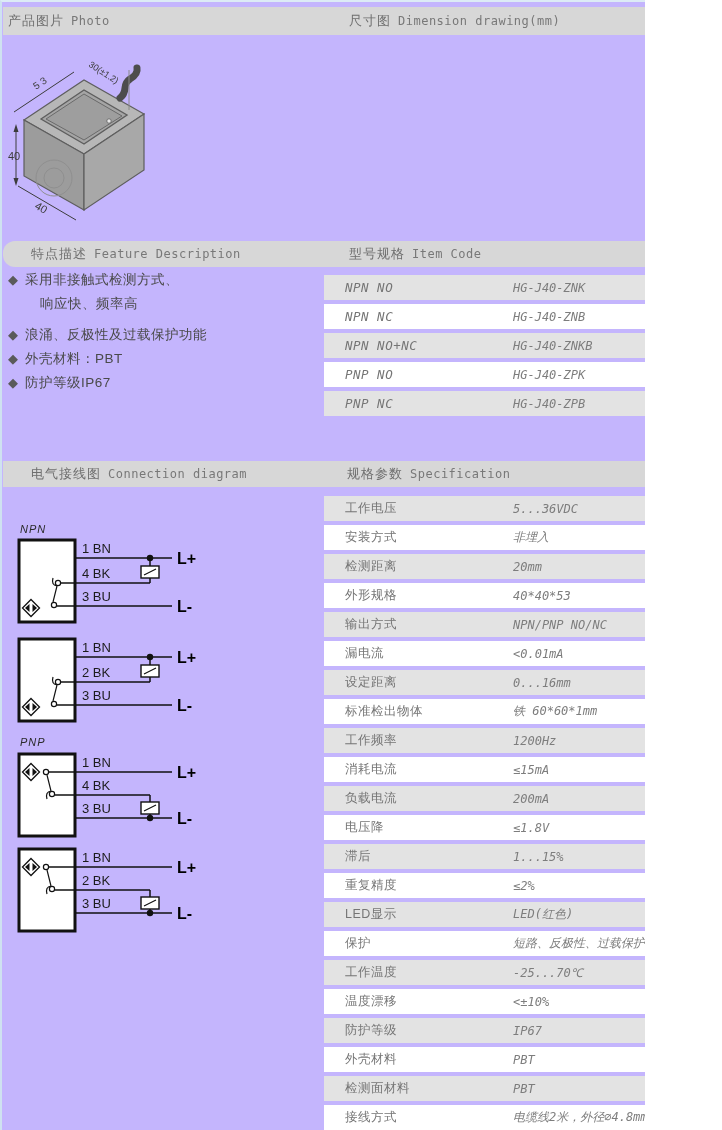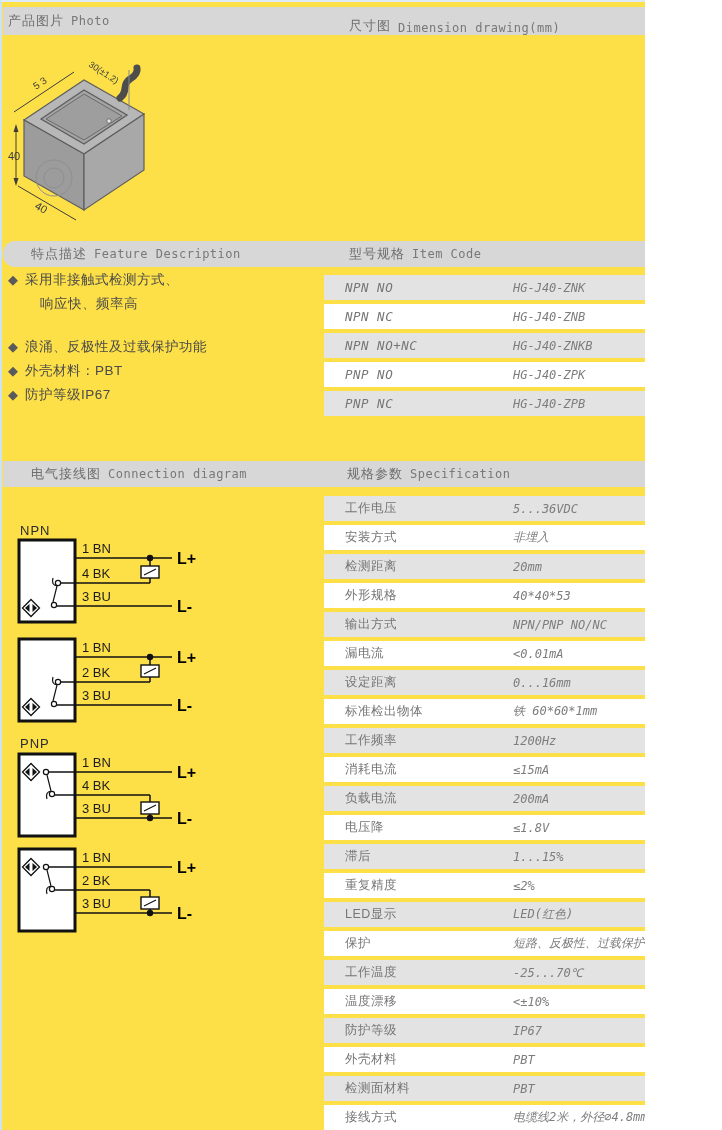--- a/index.html
+++ b/index.html
@@ -1,43 +1,43 @@
 <!DOCTYPE html>
 <html><head>
 <meta charset="utf-8">
 <style>
   html,body{margin:0;padding:0;background:#fff;}
   #page{
-    position:relative;width:645px;height:1130px;overflow:hidden;background:#fde047;
+    position:relative;width:645px;height:1130px;overflow:hidden;background:#c4b5fd;
     border-left:2px solid #cfe2f0;border-top:2px solid #dcebf5;
     font-family:"Liberation Sans",sans-serif;box-sizing:border-box;
   }
   .mono{font-family:"DejaVu Sans Mono",monospace;font-style:italic;}
   
   .bar{position:absolute;left:1px;width:711px;background:#d7d7d7;}
   .bar .zh{position:absolute;top:0;height:100%;display:flex;align-items:center;
     font-size:13px;color:#6e6e6e;letter-spacing:1px;}
   .bar .en{font-family:"DejaVu Sans Mono",monospace;font-size:12px;color:#787878;
     margin-left:7px;letter-spacing:0.5px;}
   
   .features{position:absolute;left:6px;top:269px;width:310px;}
   .feat{display:flex;align-items:flex-start;margin-bottom:7px;}
   .fb{width:17px;color:#5a5a5a;font-size:13px;line-height:17px;flex:none;}
   .ft{font-size:13.5px;font-weight:normal;color:#4a4a4a;line-height:17px;letter-spacing:0.5px;}
-  .feat:nth-of-type(2){margin-bottom:26px;align-items:center;}
+  .feat:nth-of-type(2){margin-bottom:14px;align-items:center;}
   .feat:nth-of-type(2) .ft{margin-left:15px;}
   
   .dtable{position:absolute;left:322px;width:393px;}
   .trow{position:relative;height:25px;margin-bottom:4px;display:flex;align-items:center;
     background:#fff;}
   .trow:nth-of-type(odd){background:#e3e3e3;}
   .tname{padding-left:21px;font-size:12.5px;color:#757575;letter-spacing:0.5px;}
   .tval{position:absolute;left:189px;font-size:12px;color:#7d7d7d;}
   
-  .grouplabel{position:absolute;left:18px;font-size:13px;color:#2b2b2b;letter-spacing:1px;}
+  .grouplabel{position:absolute;left:18px;font-size:11px;color:#2b2b2b;letter-spacing:1px;font-style:italic;}
   .diag{position:absolute;left:14px;}
   .dbox{fill:#fff;stroke:#111;stroke-width:3;}
   .w{stroke:#111;stroke-width:1.5;}
   .wl{stroke:#111;stroke-width:1.2;fill:none;}
   .oc{fill:#fff;stroke:#111;stroke-width:1.2;}
   .dotf{fill:#111;}
   .load{fill:#fff;stroke:#111;stroke-width:1.4;}
   .wlab{font-family:"Liberation Sans",sans-serif;font-size:13px;fill:#1c1c1c;}
   .plab{font-family:"Liberation Sans",sans-serif;font-size:16px;font-weight:bold;fill:#000;}
   .sensout{fill:#fff;stroke:#111;stroke-width:1.3;}
@@ -49,21 +49,21 @@
 </head>
 <body>
 
 <div id="page">
 
   <div class="bar" style="top:5px;height:28px;">
     <span class="zh" style="left:5px;">
       <span>产品图片</span>
       <span class="en">Photo</span>
     </span>
-    <span class="zh" style="left:346px;align-items:flex-end;">
+    <span class="zh" style="left:346px;">
       <span>尺寸图</span>
       <span class="en">Dimension drawing(mm)</span>
     </span>
   </div>
 
   <svg class="photo" width="160" height="172" viewBox="0 0 160 172">
 
     <polygon points="16,70 76,30 136,64 76,104" fill="#b7b7b7" stroke="#5e5e5e" stroke-width="1.2"></polygon>
     <polygon points="16,70 76,104 76,160 16,126" fill="#9c9c9c" stroke="#5e5e5e" stroke-width="1.2"></polygon>
     <polygon points="76,104 136,64 136,120 76,160" fill="#a8a8a8" stroke="#5e5e5e" stroke-width="1.2"></polygon>

